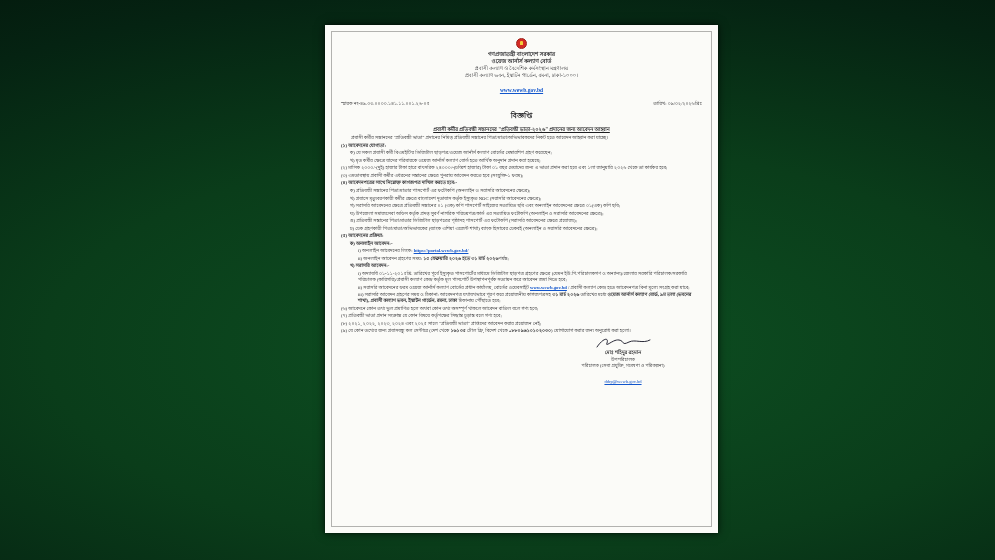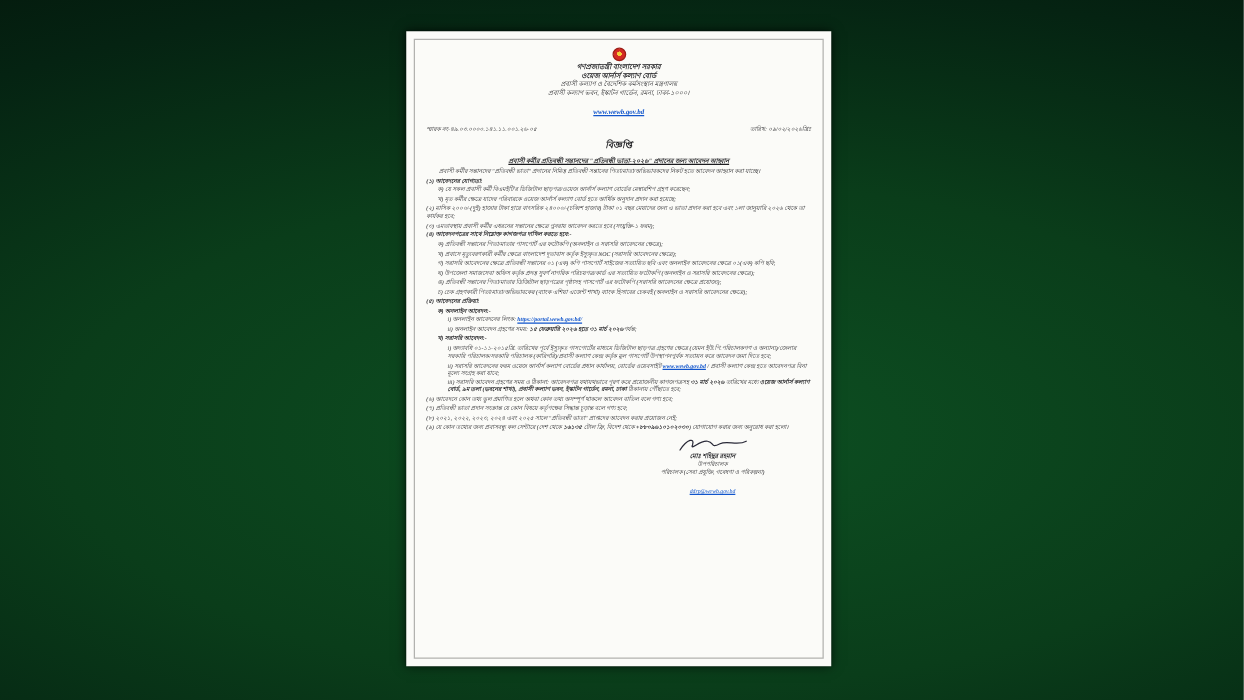--- a/index.html
+++ b/index.html
@@ -3,22 +3,22 @@
 <meta charset="utf-8">
 <style>
   html,body{margin:0;padding:0;}
   body{
     width:995px;height:560px;overflow:hidden;position:relative;
     background:
       radial-gradient(ellipse 130% 95% at 54% 62%, #0d5022 0%, #0a3d1a 38%, #052312 68%, #020d06 100%);
     font-family:"Liberation Serif","DejaVu Serif",serif;
   }
   .page{
-    position:absolute;left:325px;top:25px;width:340px;height:508px;
-    background:#fbfbf8;box-shadow:0 0 9px rgba(0,0,0,.65), 0 0 2px rgba(0,0,0,.5);font-style:italic;
+    position:absolute;left:325px;top:25px;width:393px;height:508px;
+    background:#fbfbf8;box-shadow:0 0 9px rgba(0,0,0,.65), 0 0 2px rgba(0,0,0,.5);
   }
   .frame{position:absolute;inset:6px;border:1px solid #b2b2af;}
   .content{position:absolute;inset:7px;padding:6px 9px 0 9px;color:#1d1d20;}
   .header{text-align:center;}
   .emblem{
     width:11px;height:11px;border-radius:50%;margin:0 auto 2px auto;
     background:radial-gradient(circle at 50% 45%, #f3cf3a 0 27%, #d42b24 29% 100%);
     border:1px solid #9c1c16;box-sizing:border-box;
   }
   .h-gov{font-size:5.6px;font-weight:bold;line-height:7px;}

